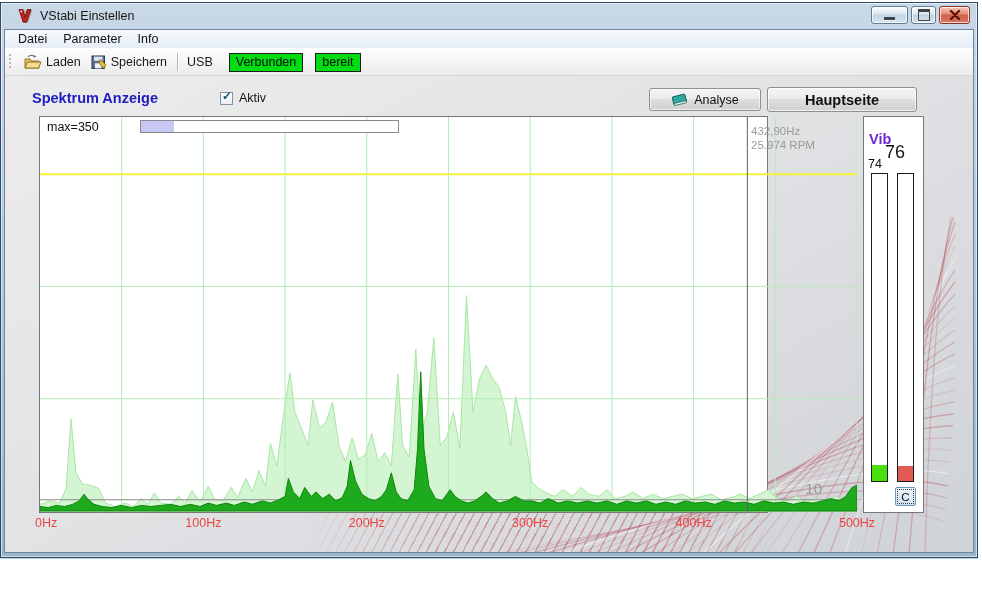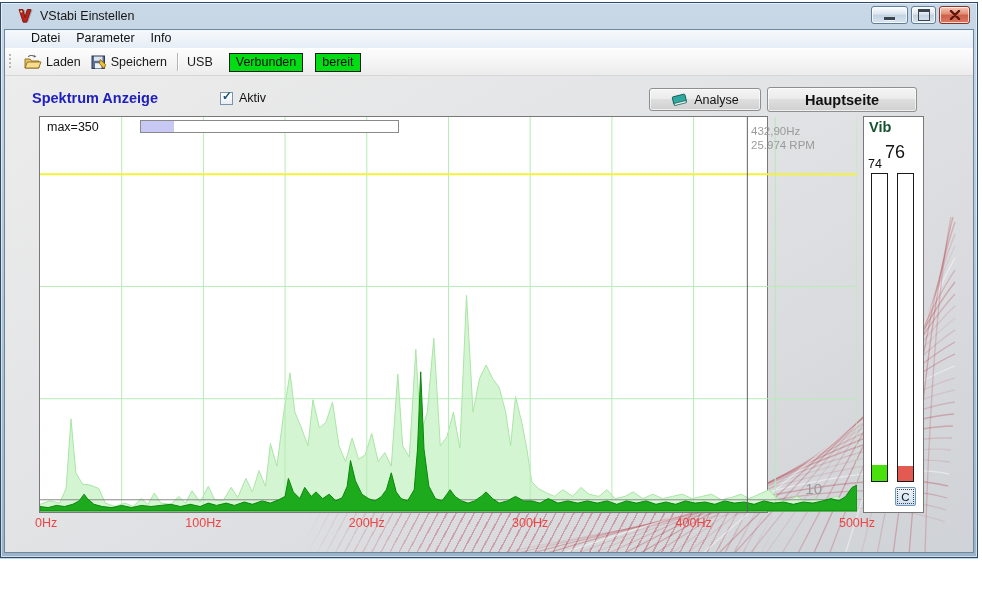--- a/index.html
+++ b/index.html
@@ -18,21 +18,21 @@
     background:linear-gradient(#fdfefe,#dbe5ee 45%,#c3d2e1 50%,#d8e4f0);
     box-shadow:inset 0 0 0 1px rgba(255,255,255,.75);display:flex;align-items:center;justify-content:center;cursor:default;}
   .winbtn.min{width:37px}.winbtn.max{width:25px}
   .winbtn.close{width:31px;border-color:#8e2f1f;background:linear-gradient(#f6cab9,#e18a72 45%,#cf5f49 50%,#da7863);}
   .glyph-min{width:11px;height:3px;background:#3c444b;box-shadow:0 1px 0 rgba(255,255,255,.6);margin-top:7px;}
   .glyph-max{width:10px;height:8px;border:1px solid #3c444b;border-top:3px solid #3c444b;box-shadow:0 1px 0 rgba(255,255,255,.6);background:transparent;}
 
   .win-inner{position:absolute;left:3px;right:3px;top:26px;bottom:4px;background:#f0f0f0;border:1px solid #6c87a0;box-sizing:border-box;overflow:hidden;}
 
   
-  .menubar{height:18px;background:linear-gradient(#f6f9fc,#e5edf6);display:flex;align-items:flex-start;padding-left:18px;font-size:12.5px;color:#111;}
+  .menubar{height:18px;background:linear-gradient(#f6f9fc,#e5edf6);display:flex;align-items:center;padding-left:5px;font-size:12.5px;color:#111;}
   .menubar .mitem{padding:1px 8px 2px 8px;cursor:default;}
   .toolbar{position:relative;height:26px;background:linear-gradient(#fdfdfd,#ececec);border-top:1px solid #fff;border-bottom:1px solid #d6d6d6;display:flex;align-items:center;padding-left:14px;font-size:12.5px;color:#1a1a1a;}
   .toolbar::before{content:"";position:absolute;left:4px;top:5px;bottom:5px;width:2px;
     background:repeating-linear-gradient(to bottom,#b9b9b9 0 2px,transparent 2px 4px);}
   .tbtn{display:flex;align-items:center;gap:4px;padding:2px 5px;cursor:default;}
   .tsep{width:1px;height:18px;background:#b5b5b5;box-shadow:1px 0 0 #fff;margin:0 5px;}
   .usb-label{padding:0 4px;}
   .badge{border:1px solid #1c1c1c;background:#00dd12;color:#0a0a0a;font-size:12.5px;padding:1px 6px 2px 6px;margin-left:12px;}
 
   
@@ -62,21 +62,21 @@
   .max-label{position:absolute;left:7px;top:3px;font-size:12.5px;color:#111;z-index:4;}
   .progress{position:absolute;left:100px;top:3px;width:259px;height:13px;box-sizing:border-box;border:1px solid #8a8a8a;background:#fff;z-index:4;}
   .progress-fill{height:100%;background:#c7c9f4;}
   .marker-labels{position:absolute;left:711px;top:7px;font-size:11.5px;line-height:14px;color:#9a9a9a;z-index:4;white-space:nowrap;}
   .ten-label{position:absolute;left:752px;top:363px;width:30px;text-align:right;font-size:15px;color:#999;z-index:4;}
   .x-axis{position:absolute;left:0;top:399px;width:100%;height:16px;}
   .x-axis span{position:absolute;font-size:12.5px;color:#ef4444;white-space:nowrap;}
 
   
   .vib{position:absolute;left:858px;top:40px;width:61px;height:397px;box-sizing:border-box;border:1px solid #787878;background:#fff;z-index:2;}
-  .vib-title{position:absolute;left:5px;top:2px;font-size:14.5px;font-weight:bold;color:#14532d;}
+  .vib-title{position:absolute;left:5px;top:14px;font-size:14.5px;font-weight:bold;color:#6d28d9;}
   .vib-val1{position:absolute;left:21px;top:25px;font-size:18px;color:#111;}
   .vib-val2{position:absolute;left:4px;top:40px;font-size:12.5px;color:#111;}
   .vib-bar{position:absolute;top:56px;width:17px;height:309px;box-sizing:border-box;border:1px solid #1a1a1a;background:#fff;}
   .vib-bar.b1{left:7px;}
   .vib-bar.b2{left:33px;}
   .vib-fill{position:absolute;left:0;right:0;bottom:0;}
   .c-button{position:absolute;left:31px;top:370px;width:21px;height:19px;box-sizing:border-box;border:1px solid #6f96bb;border-radius:2px;
     background:linear-gradient(#eef4fb,#cfe0f2);font-size:11.5px;color:#111;display:flex;align-items:center;justify-content:center;
     outline:1px dotted #444;outline-offset:-3px;cursor:default;z-index:4;}
 </style>

